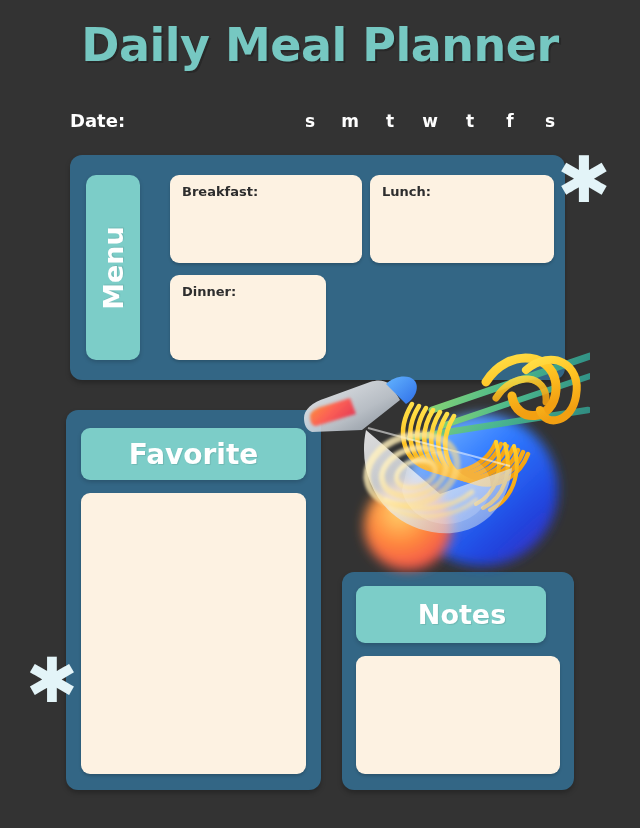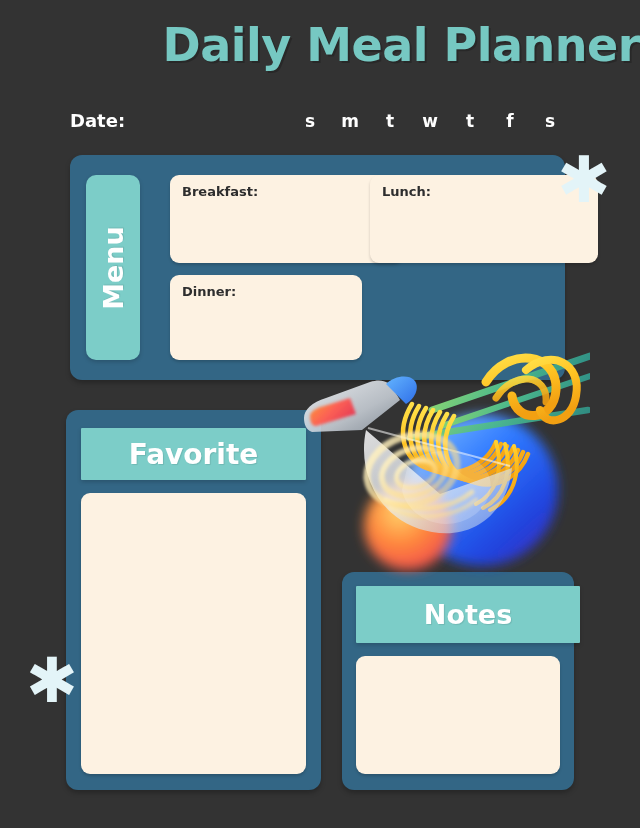--- a/index.html
+++ b/index.html
@@ -23,21 +23,21 @@
     background: #333333;
     overflow: hidden;
   }
 
   
   .title {
     position: absolute;
     left: 0;
     top: 22px;
     width: 640px;
-    text-align: right;
+    text-align: center;
     font-family: "DejaVu Sans", sans-serif;
     font-size: 46px;
     font-weight: 700;
     letter-spacing: -0.5px;
     color: #76c8c2;
     text-shadow: 2px 2px 0 rgba(0,0,0,0.20);
     line-height: 1.0;
   }
 
   
@@ -119,38 +119,38 @@
   }
   .meal-label {
     position: absolute;
     left: 12px;
     top: 9px;
     font-size: 13px;
     font-weight: 700;
     color: #2e2e2e;
     letter-spacing: 0px;
   }
-  #card-breakfast { left: 100px; top: 20px;  width: 192px; height: 88px; padding-left: 41px; }
+  #card-breakfast { left: 100px; top: 20px;  width: 192px; height: 88px; }
   #card-lunch     { left: 304px; top: 20px;  width: 192px; height: 88px; }
-  #card-dinner    { left: 100px; top: 120px; width: 192px; height: 85px; }
+  #card-dinner    { left: 100px; top: 120px; width: 156px; height: 85px; }
   #card-snack     { left: 304px; top: 120px; width: 192px; height: 85px; }
   
-  #card-lunch, #card-snack { left: 300px; width: 228px; text-decoration: underline; }
+  #card-lunch, #card-snack { left: 300px; width: 184px; text-decoration: underline; }
 
   
   #favorite-panel {
     left: 66px;
     top: 410px;
     width: 255px;
     height: 380px;
   }
   .section-header {
     position: absolute;
     background: #7ccdc8;
-    border-radius: 1px;
+    border-radius: 9px;
     box-shadow: 0 2px 4px rgba(0,0,0,0.18);
     display: flex;
     align-items: center;
     justify-content: center;
   }
   .section-header-text {
     font-size: 28px;
     font-weight: 700;
     color: #ffffff;
     letter-spacing: 0px;
@@ -178,22 +178,23 @@
   
   #notes-panel {
     left: 342px;
     top: 572px;
     width: 232px;
     height: 218px;
   }
   #notes-header {
     left: 14px;
     top: 14px;
-    width: 224px;
+    width: 168px;
     height: 57px;
+    padding-left: 22px;
   }
   #notes-header .section-header-text { font-size: 27px; }
   #notes-body {
     left: 14px;
     top: 84px;
     width: 204px;
     height: 118px;
   }
 
   

